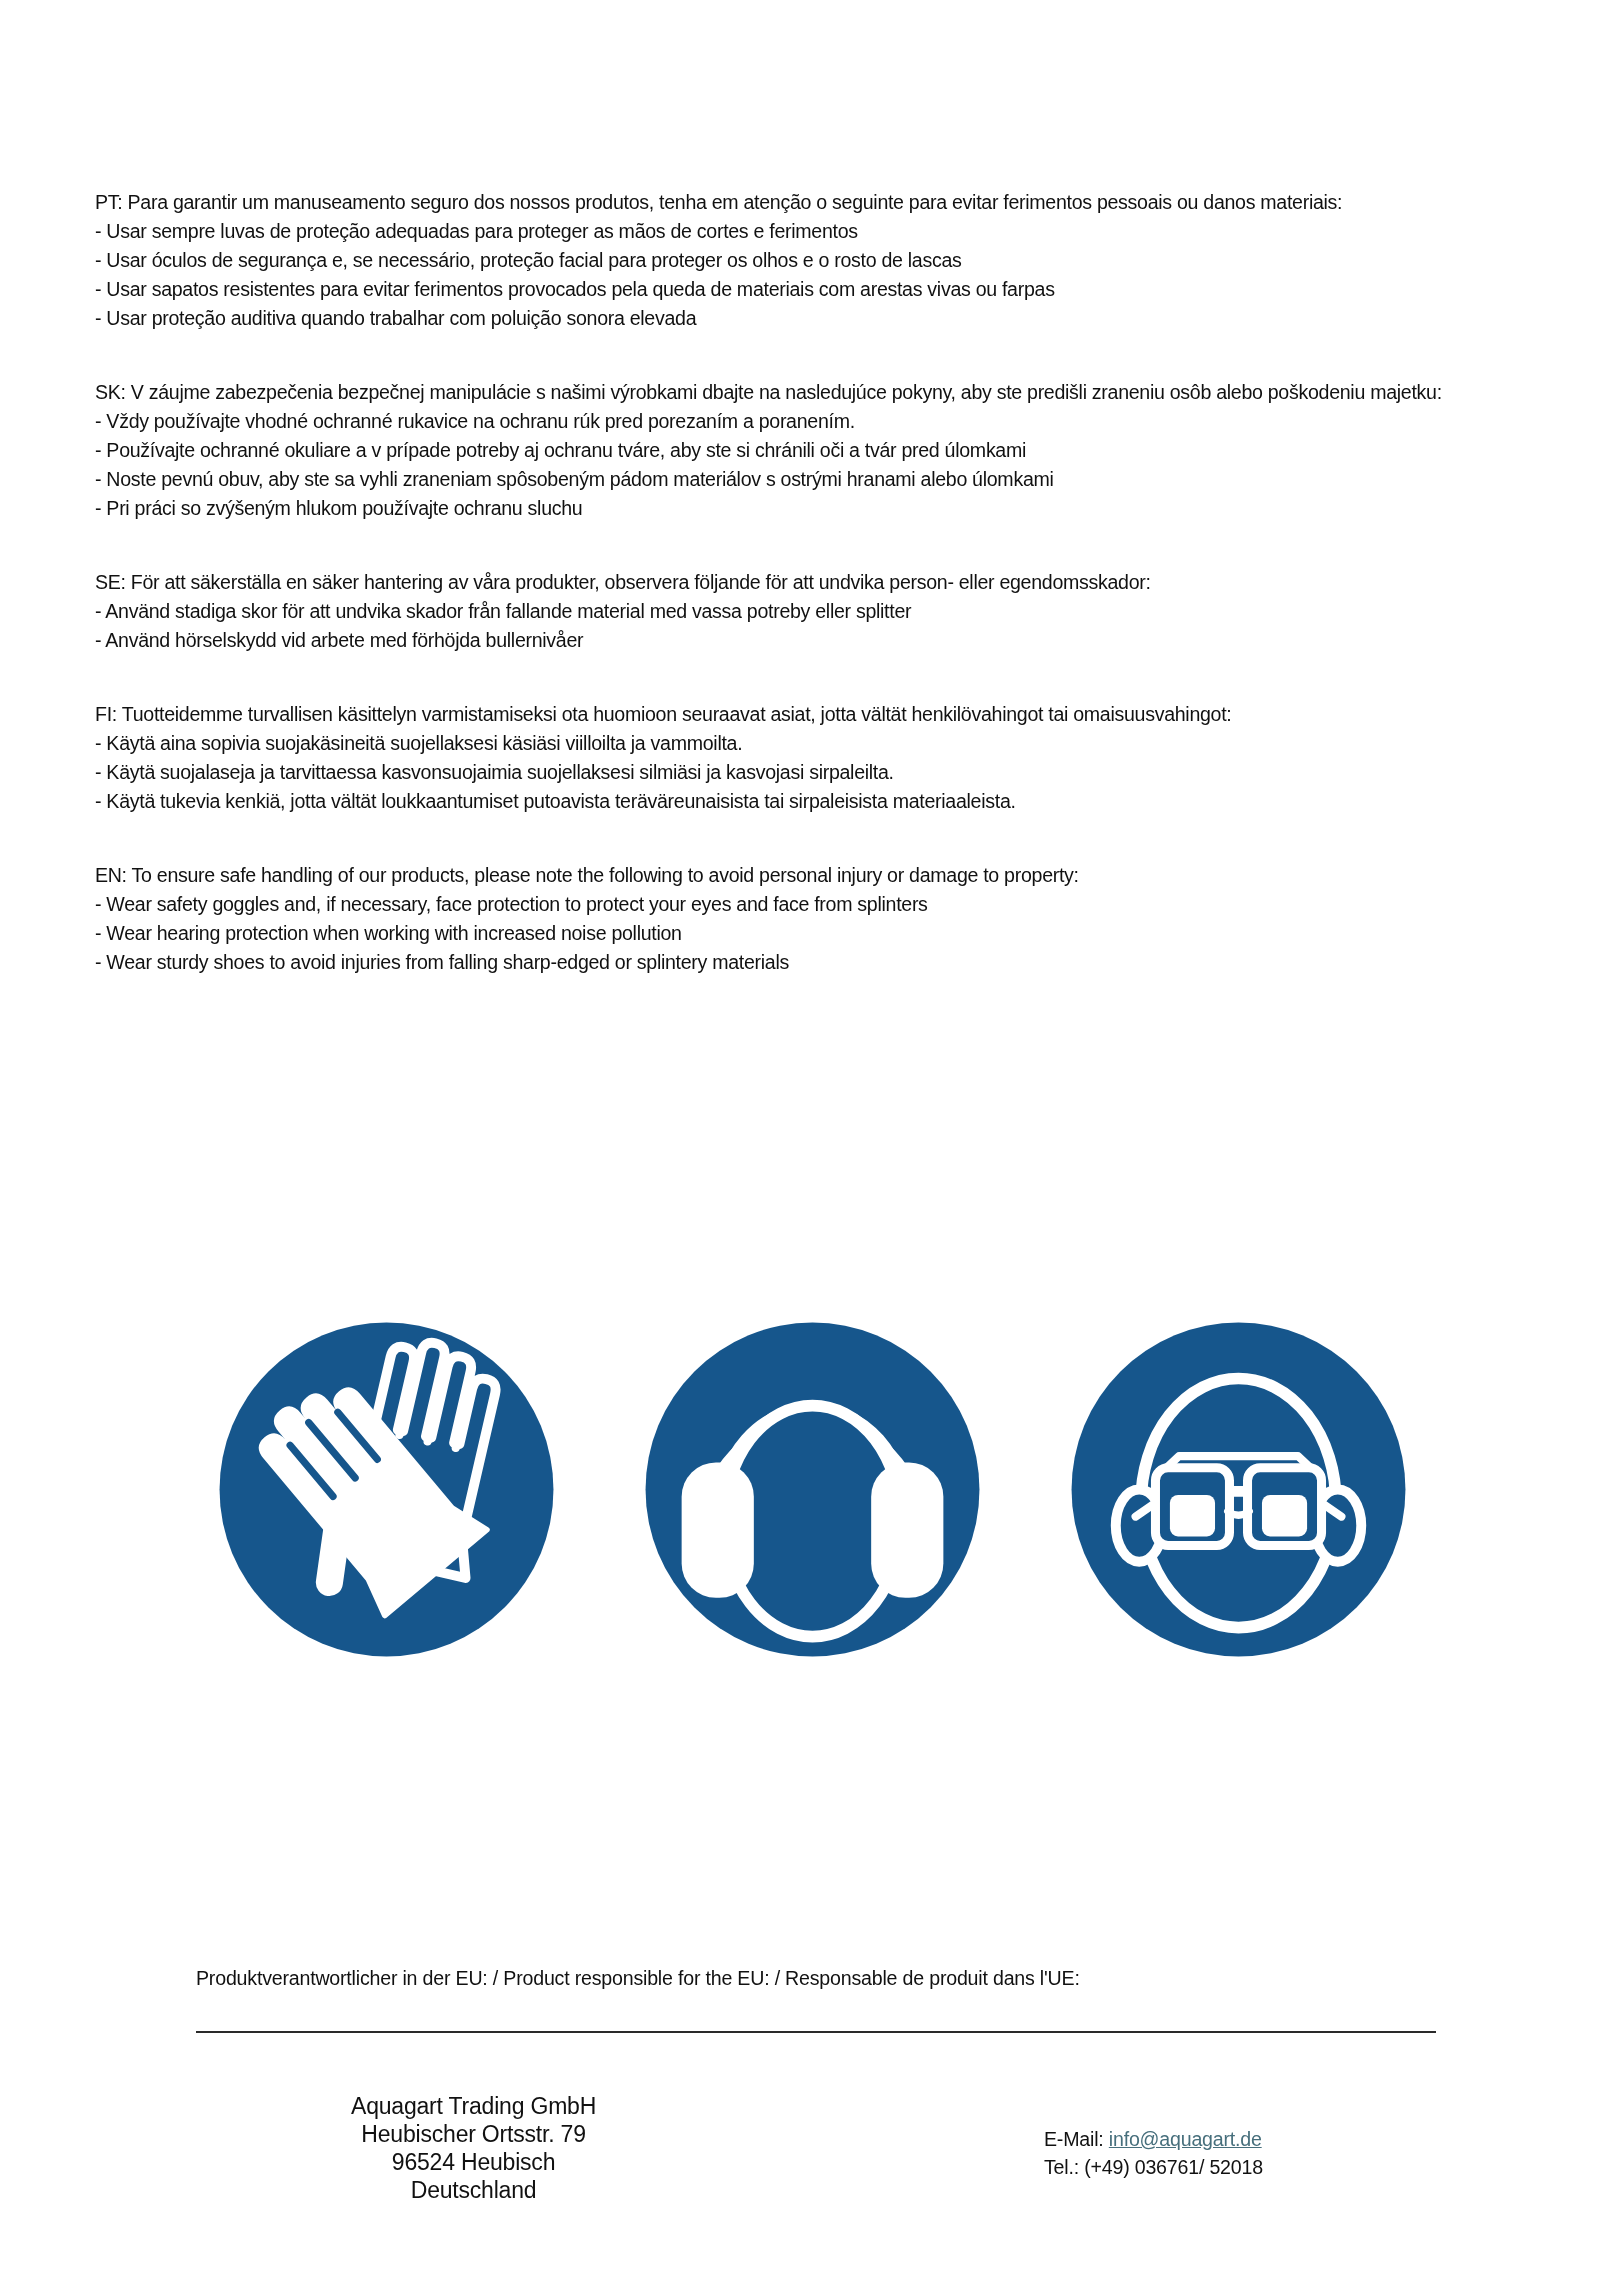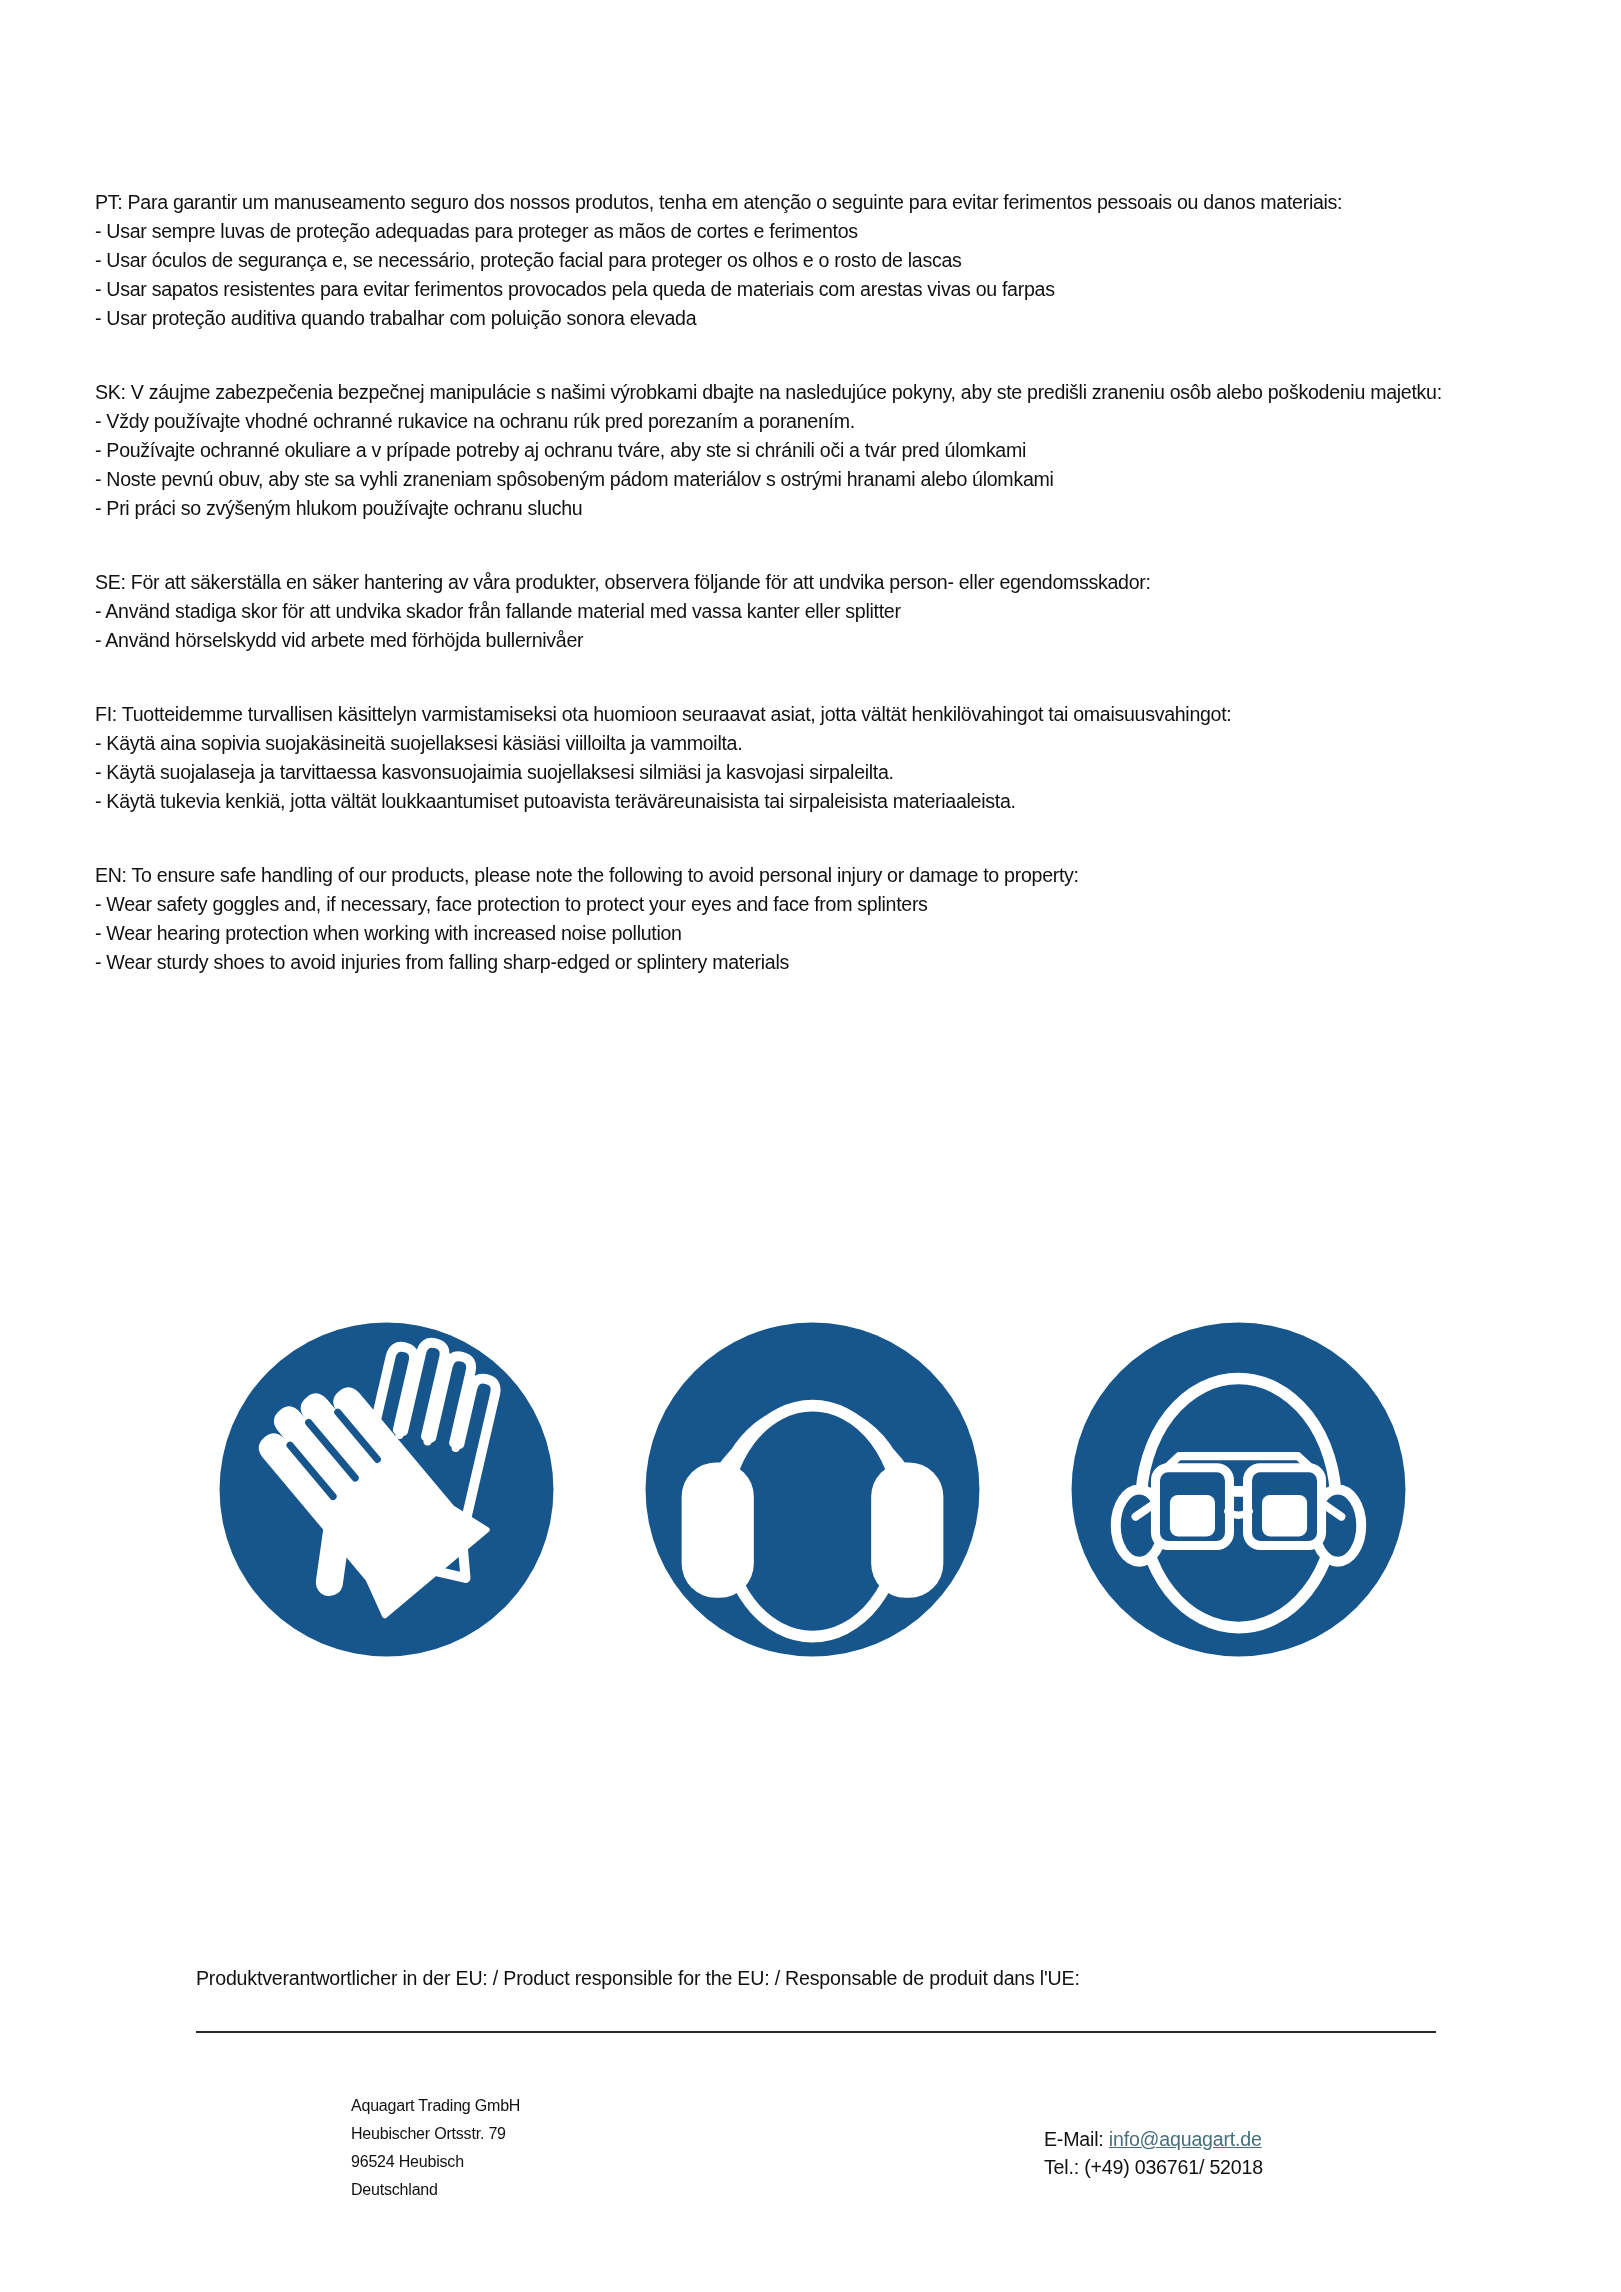--- a/index.html
+++ b/index.html
@@ -42,22 +42,23 @@
     position:absolute;
     left:196px;top:1947px;width:1240px;
     text-align:left;
     font-size:19.6px;
     letter-spacing:-0.2px;
     white-space:nowrap;
   }
   .company-block{
     position:absolute;
     left:351px;top:2092px;
-    font-size:16px;line-height:28px;
+    font-size:23px;line-height:28px;
     letter-spacing:-0.2px;
+    text-align:center;
   }
   .contact-block{
     position:absolute;
     left:1044px;top:2092px;
     font-size:19.6px;line-height:28px;
     letter-spacing:-0.2px;
     margin-top:33px;
   }
   .company-block p,.contact-block p{margin:0;white-space:nowrap;}
   .email-link{
@@ -82,21 +83,21 @@
   <div class="section">
     <p class="line">SK: V záujme zabezpečenia bezpečnej manipulácie s našimi výrobkami dbajte na nasledujúce pokyny, aby ste predišli zraneniu osôb alebo poškodeniu majetku:</p>
     <p class="line">- Vždy používajte vhodné ochranné rukavice na ochranu rúk pred porezaním a poranením.</p>
     <p class="line">- Používajte ochranné okuliare a v prípade potreby aj ochranu tváre, aby ste si chránili oči a tvár pred úlomkami</p>
     <p class="line">- Noste pevnú obuv, aby ste sa vyhli zraneniam spôsobeným pádom materiálov s ostrými hranami alebo úlomkami</p>
     <p class="line">- Pri práci so zvýšeným hlukom používajte ochranu sluchu</p>
   </div>
 
   <div class="section">
     <p class="line">SE: För att säkerställa en säker hantering av våra produkter, observera följande för att undvika person- eller egendomsskador:</p>
-    <p class="line">- Använd stadiga skor för att undvika skador från fallande material med vassa kanter eller splitter</p>
+    <p class="line">- Använd stadiga skor för att undvika skador från fallande material med vassa potreby eller splitter</p>
     <p class="line">- Använd hörselskydd vid arbete med förhöjda bullernivåer</p>
   </div>
 
   <div class="section">
     <p class="line">FI: Tuotteidemme turvallisen käsittelyn varmistamiseksi ota huomioon seuraavat asiat, jotta vältät henkilövahingot tai omaisuusvahingot:</p>
     <p class="line">- Käytä aina sopivia suojakäsineitä suojellaksesi käsiäsi viilloilta ja vammoilta.</p>
     <p class="line">- Käytä suojalaseja ja tarvittaessa kasvonsuojaimia suojellaksesi silmiäsi ja kasvojasi sirpaleilta.</p>
     <p class="line">- Käytä tukevia kenkiä, jotta vältät loukkaantumiset putoavista teräväreunaisista tai sirpaleisista materiaaleista.</p>
   </div>
 

